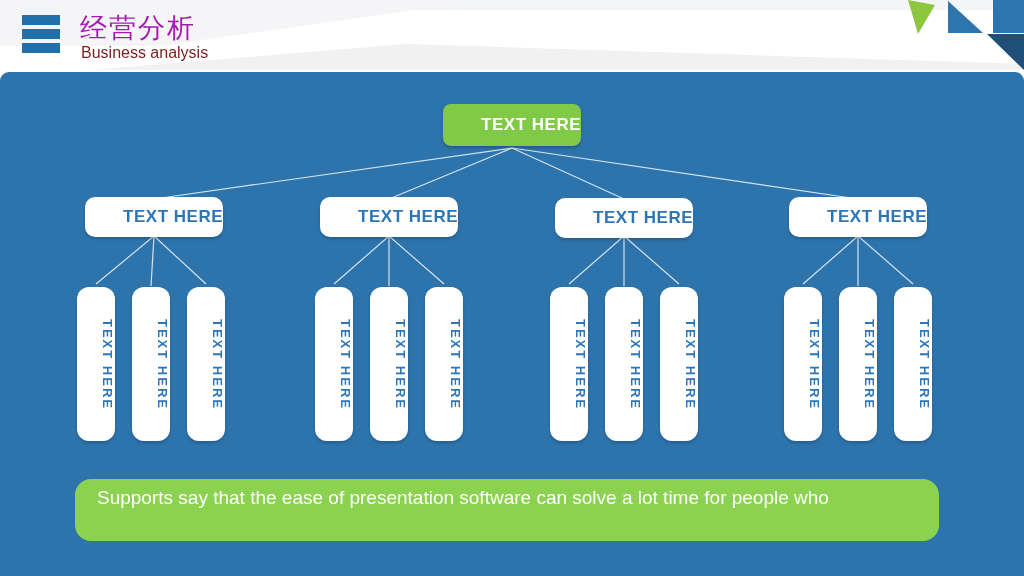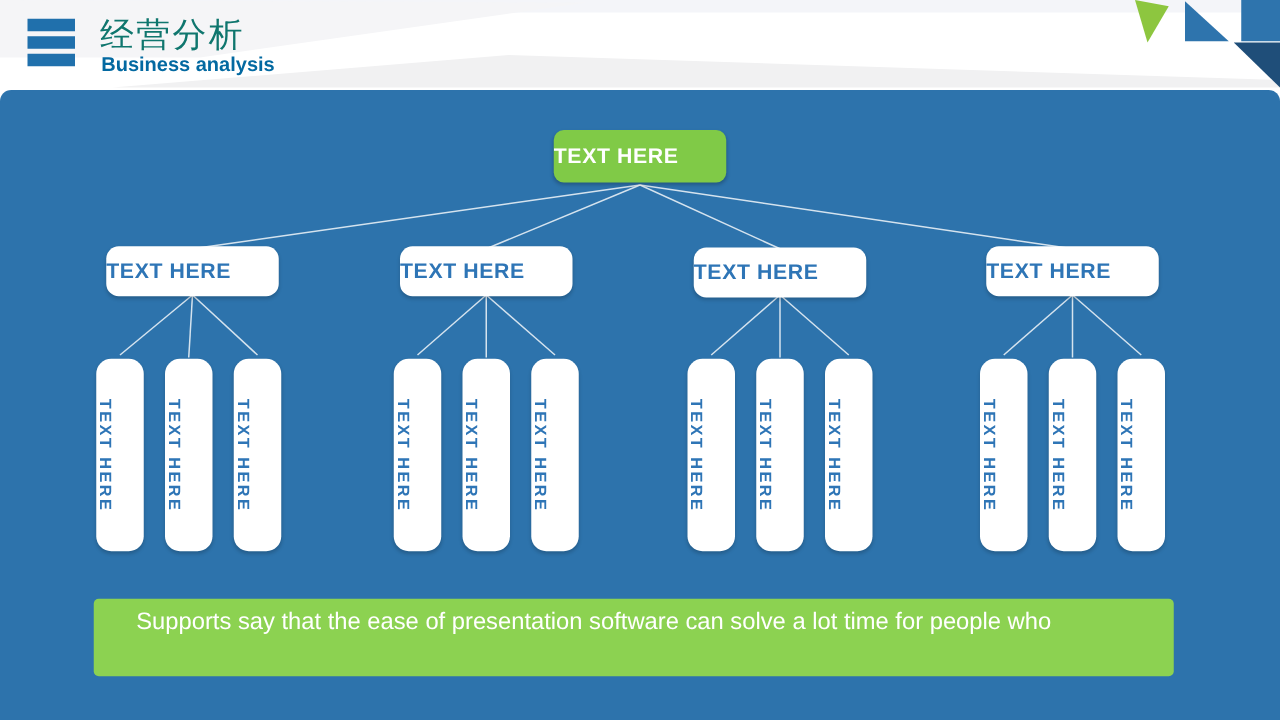--- a/index.html
+++ b/index.html
@@ -5,58 +5,58 @@
   html,body{margin:0;padding:0;background:#888;}
   .slide{
     position:relative;width:1024px;height:576px;overflow:hidden;
     background:#ffffff;font-family:"Liberation Sans","DejaVu Sans",sans-serif;
   }
   
   .header-deco{position:absolute;left:0;top:0;pointer-events:none;}
   .hamburger{position:absolute;left:22px;top:15px;width:38px;}
   .hamburger span{display:block;width:38px;height:10px;background:#2070AC;margin-bottom:4px;}
   .title{
-    position:absolute;left:80px;top:10px;font-size:27px;color:#0f766e;
+    position:absolute;left:80px;top:10px;font-size:27px;color:#a21caf;
     letter-spacing:2px;
     text-align:center;
   }
   .subtitle{
-    position:absolute;left:81px;top:44px;font-size:16px;color:#0369a1;font-weight:bold;
+    position:absolute;left:81px;top:44px;font-size:16px;color:#7f1d1d;
   }
   
   .panel{
     position:absolute;left:0;top:72px;width:1024px;height:504px;
     background:#2D73AC;border-radius:9px 9px 0 0;
   }
   .connectors{position:absolute;left:0;top:0;pointer-events:none;}
   
   .node{
-    position:absolute;display:flex;align-items:center;justify-content:flex-start;
+    position:absolute;display:flex;align-items:center;justify-content:flex-end;
     background:#ffffff;box-shadow:0 2px 3px rgba(0,0,0,.18);
     font-weight:bold;letter-spacing:.5px;
   }
   .node.root{
     width:138px;height:42px;border-radius:8px;background:#80CA47;
     color:#ffffff;font-size:17px;box-shadow:0 2px 3px rgba(0,0,0,.22);
   }
   .node.branch{
     width:138px;height:40px;border-radius:10px;color:#2E75B6;font-size:17px;
   }
   .node.leaf{
     width:38px;height:154px;border-radius:12px;color:#2E75B6;
   }
   .leaf span{
     writing-mode:vertical-rl;font-size:13px;font-weight:bold;
     letter-spacing:2px;white-space:nowrap;
   }
   
   .note{
     position:absolute;left:75px;top:479px;width:864px;height:62px;
-    background:#8CD251;border-radius:4px;box-sizing:border-box;
-    padding:6px 18px 0 34px;color:#ffffff;font-size:19px;line-height:26px;
+    background:#8CD251;border-radius:16px;box-sizing:border-box;
+    padding:6px 18px 0 22px;color:#ffffff;font-size:19px;line-height:26px;
   }
 </style>
 </head>
 <body>
 
 <div class="slide">
 
   <svg class="header-deco" width="1024" height="72" viewBox="0 0 1024 72">
     <rect x="0" y="0" width="1024" height="72" fill="#ffffff"></rect>
     <rect x="0" y="0" width="1024" height="10" fill="#F4F5F9"></rect>

